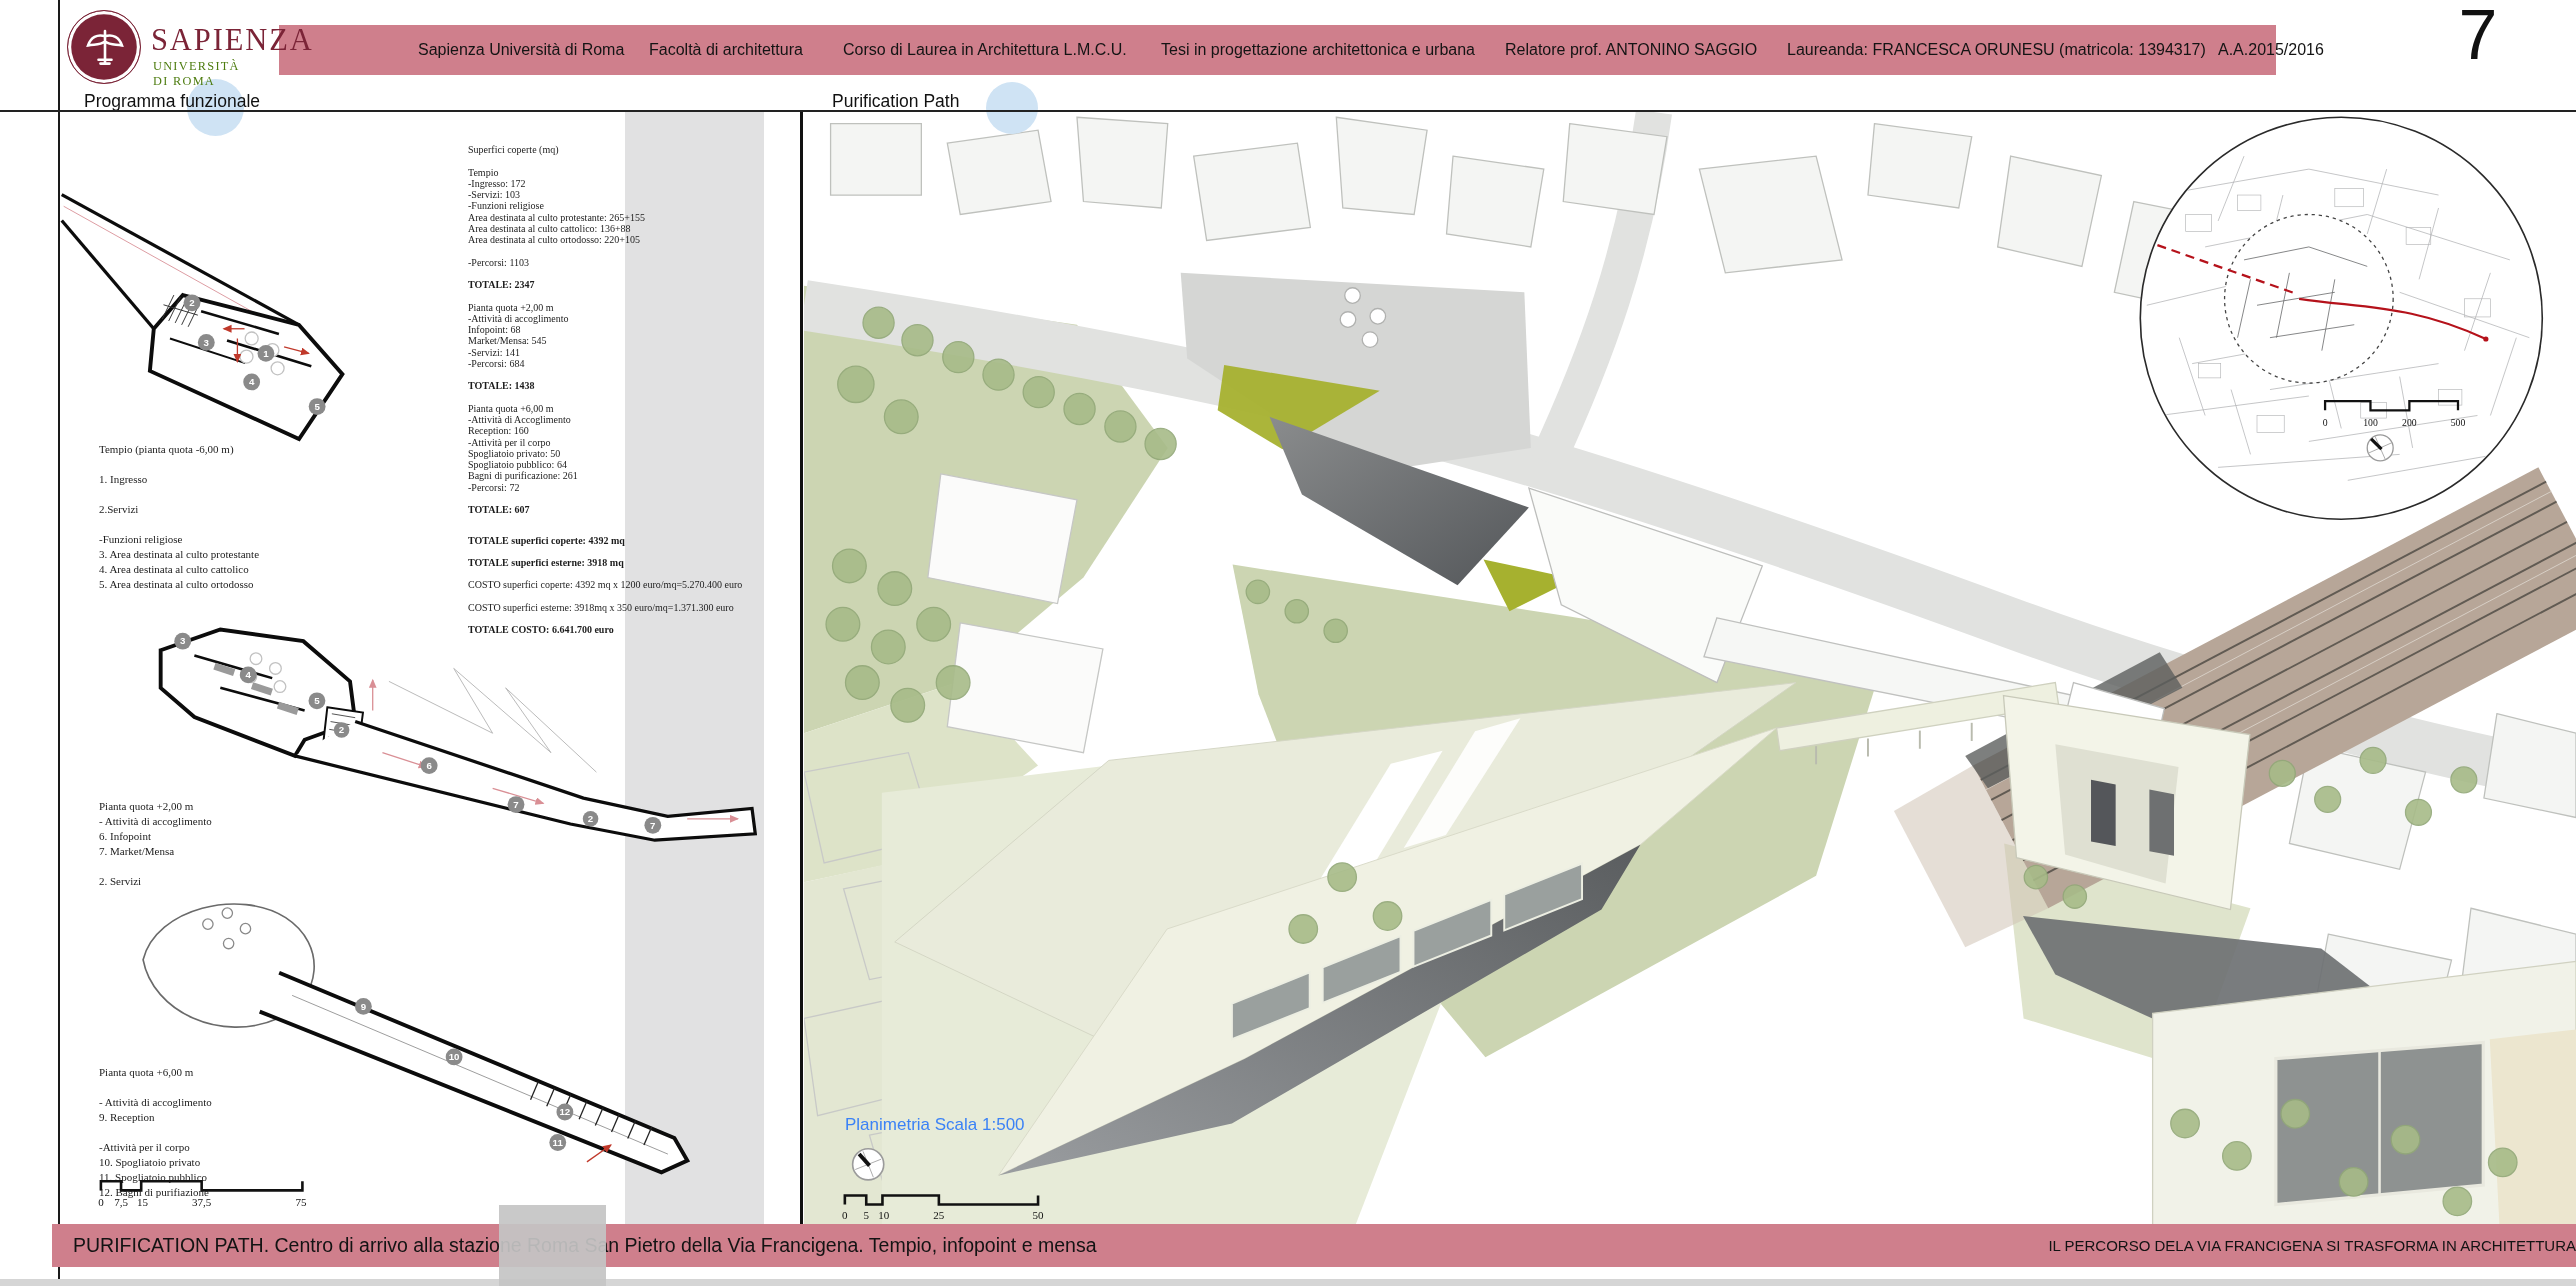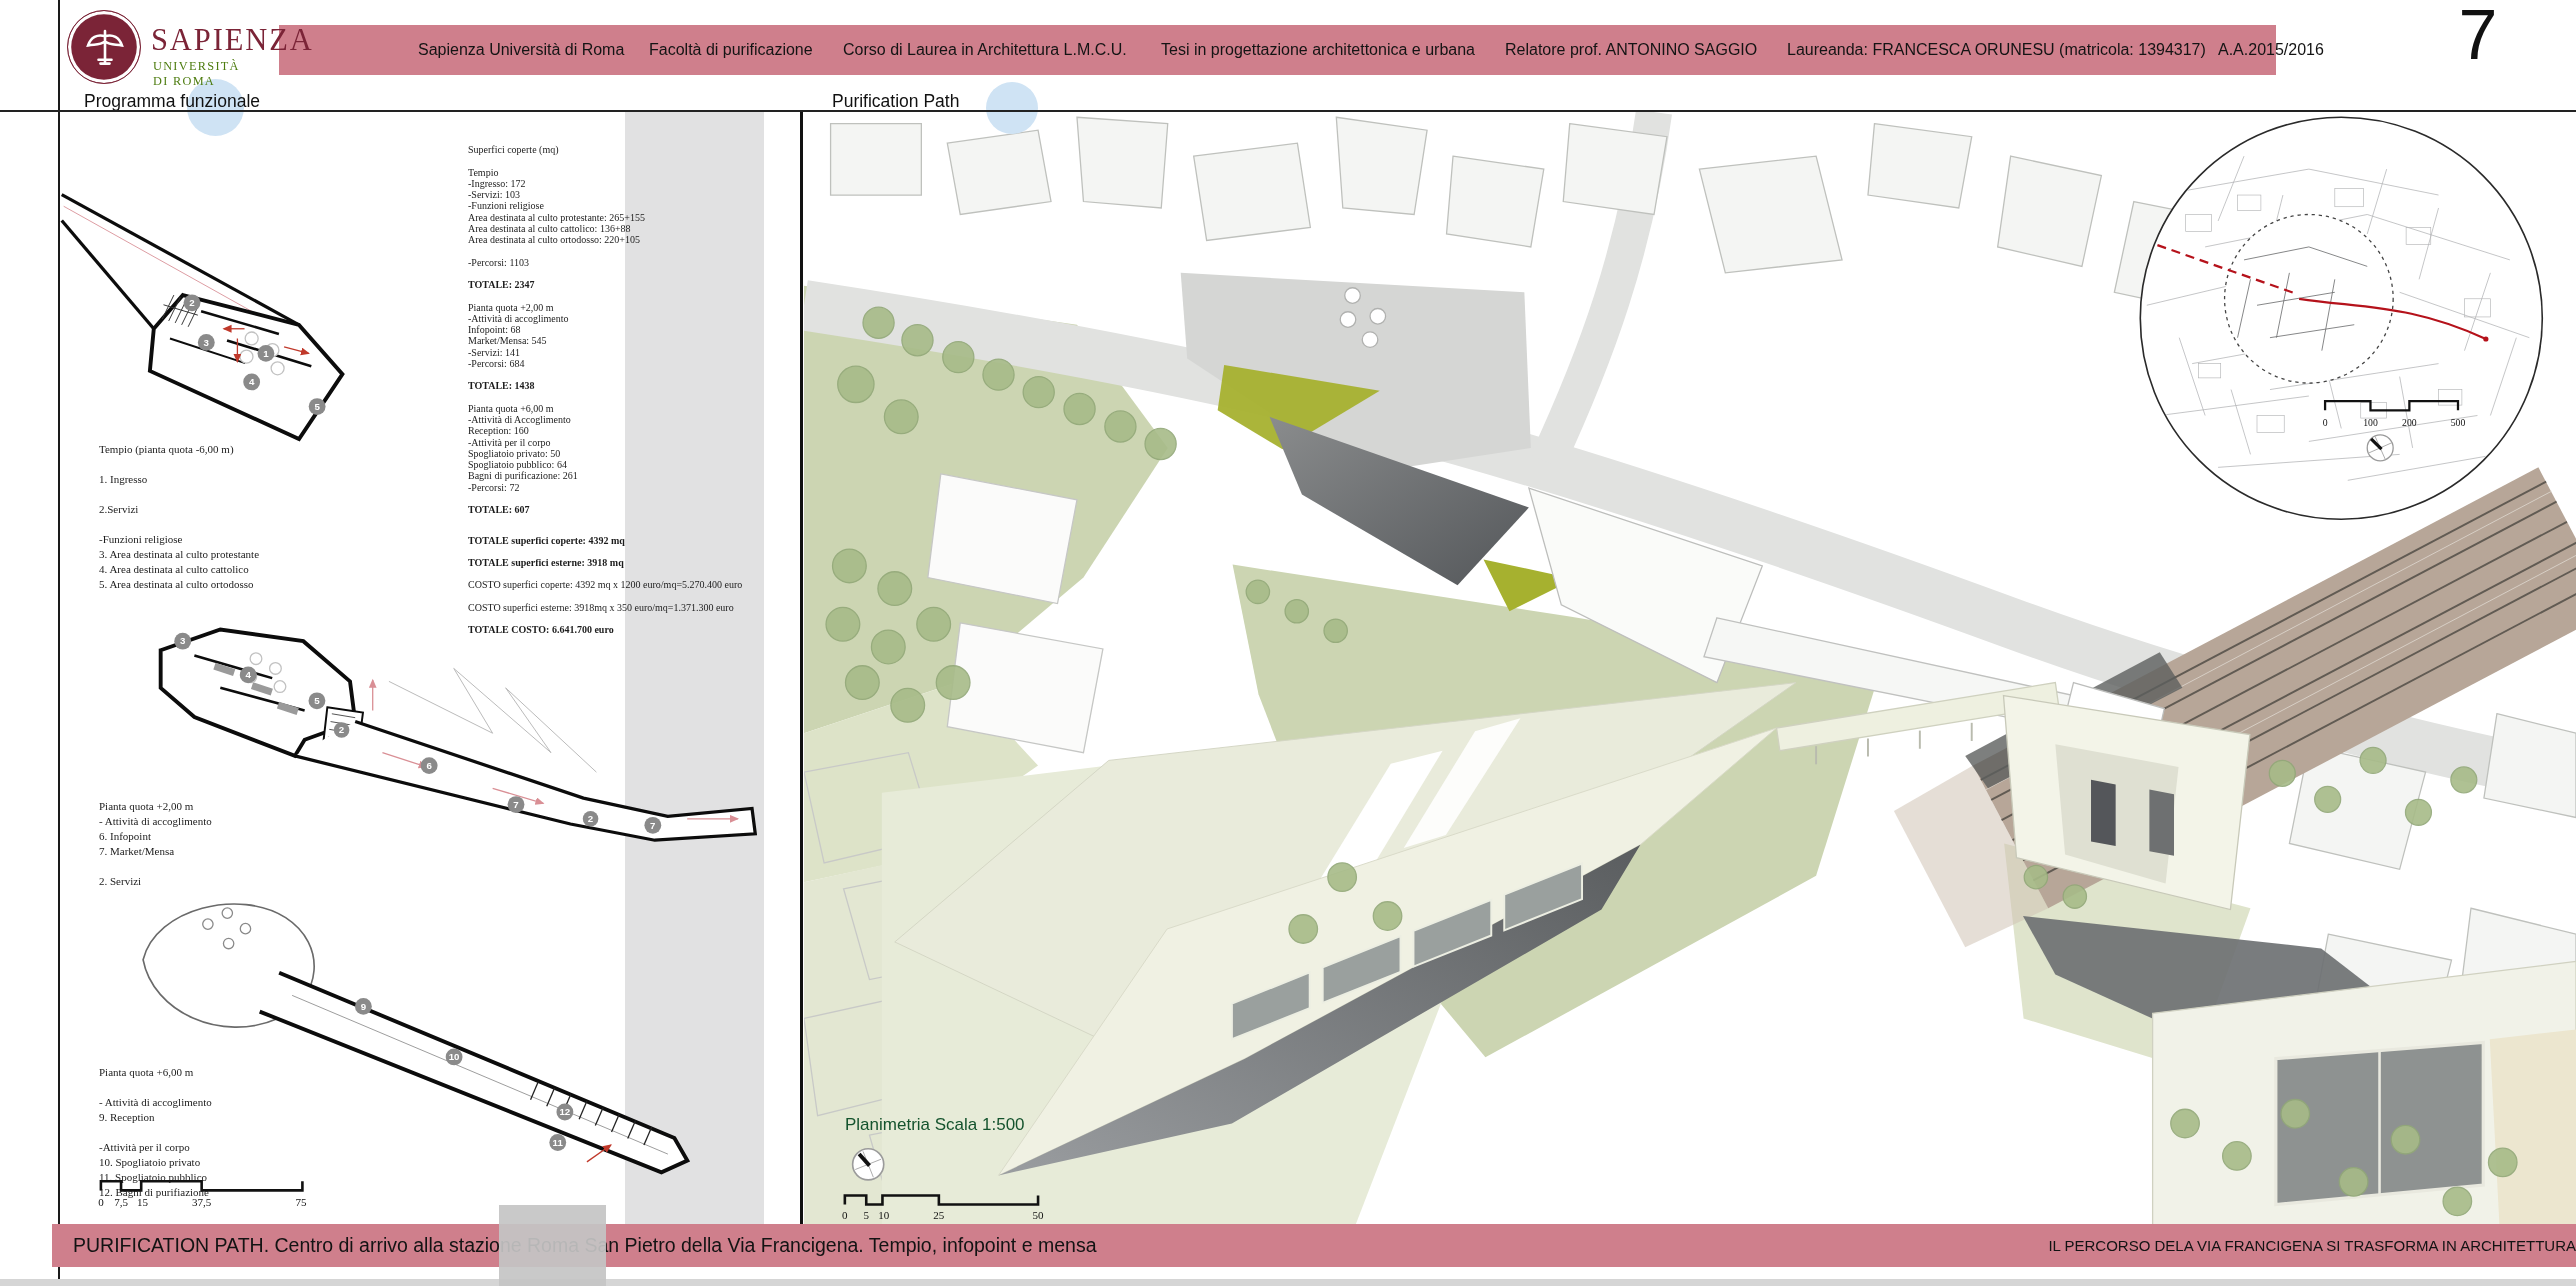--- a/index.html
+++ b/index.html
@@ -40,21 +40,21 @@
   .gap-extra { margin-top:19.5px; }
 
   .plan-caption { position:absolute; width:298px; z-index:2; font-family:"Liberation Serif",serif;
     font-size:11px; line-height:15px; color:#1c1c1c; }
   svg { position:absolute; z-index:2; }
   svg text { font-family:"Liberation Serif", serif; }
   .badge-txt { font-family:"Liberation Sans", sans-serif; font-weight:bold; fill:#fff; font-size:15px; }
   .scale-num { font-size:17px; fill:#111; }
   .inset-num { font-size:15px; fill:#111; }
 
-  .planimetria { position:absolute; left:845px; top:1115px; font-size:17px; color:#14532d; z-index:3; }
+  .planimetria { position:absolute; left:845px; top:1115px; font-size:17px; color:#3b82f6; z-index:3; }
 
   
   .footer-bar { position:absolute; left:52px; top:1224px; width:2524px; height:43px; background:#cf7f8c; z-index:5; }
   .footer-left { position:absolute; left:21px; top:0; height:43px; line-height:43px; font-size:19.5px; color:#131313; white-space:nowrap; }
   .footer-right { position:absolute; right:0; top:0; height:43px; line-height:43px; font-size:15px; color:#131313; white-space:nowrap; }
   .bottom-strip { position:absolute; left:0; top:1279px; width:2576px; height:7.8px; background:#d5d5d5; z-index:5; }
 </style>
 </head>
 <body>
 
@@ -68,21 +68,21 @@
     <div class="logo-circle"></div>
     <svg style="left:11.7px;top:11.7px;z-index:6;" width="52" height="52" viewBox="0 0 80 80">
       <path d="M40,14 L40,62 M40,22 C28,18 18,24 14,36 C24,34 32,36 40,30 M40,22 C52,18 62,24 66,36 C56,34 48,36 40,30 M30,58 L50,58 M33,64 L47,64" stroke="#fff" stroke-width="4" fill="none" stroke-linecap="round"></path>
     </svg>
     <div class="logo-title">SAPIENZA</div>
     <div class="logo-sub">UNIVERSITÀ DI ROMA</div>
   </div>
 
   <div class="header-bar">
     <span class="header-item" style="left:139px">Sapienza Università di Roma</span>
-    <span class="header-item" style="left:370px">Facoltà di purificazione</span>
+    <span class="header-item" style="left:370px">Facoltà di architettura</span>
     <span class="header-item" style="left:564px">Corso di Laurea in Architettura L.M.C.U.</span>
     <span class="header-item" style="left:882px">Tesi in progettazione architettonica e urbana</span>
     <span class="header-item" style="left:1226px">Relatore prof. ANTONINO SAGGIO</span>
     <span class="header-item" style="left:1508px">Laureanda: FRANCESCA ORUNESU (matricola: 1394317)</span>
     <span class="header-item" style="left:1939px">A.A.2015/2016</span>
   </div>
   <div class="page-number">7</div>
 
   <div class="blue-dot" style="left:187px;top:79px;width:57px;height:57px;"></div>
   <div class="blue-dot" style="left:986px;top:82px;width:52px;height:52px;"></div>

